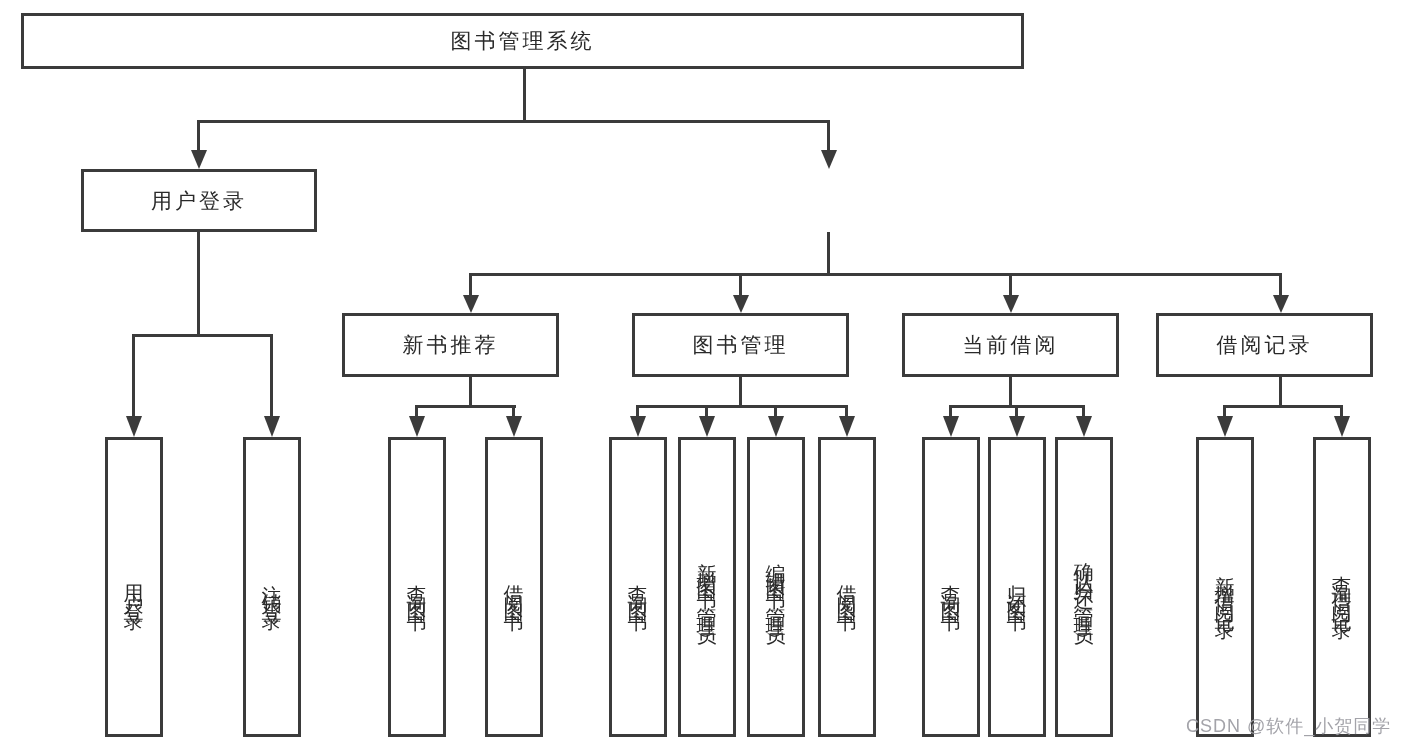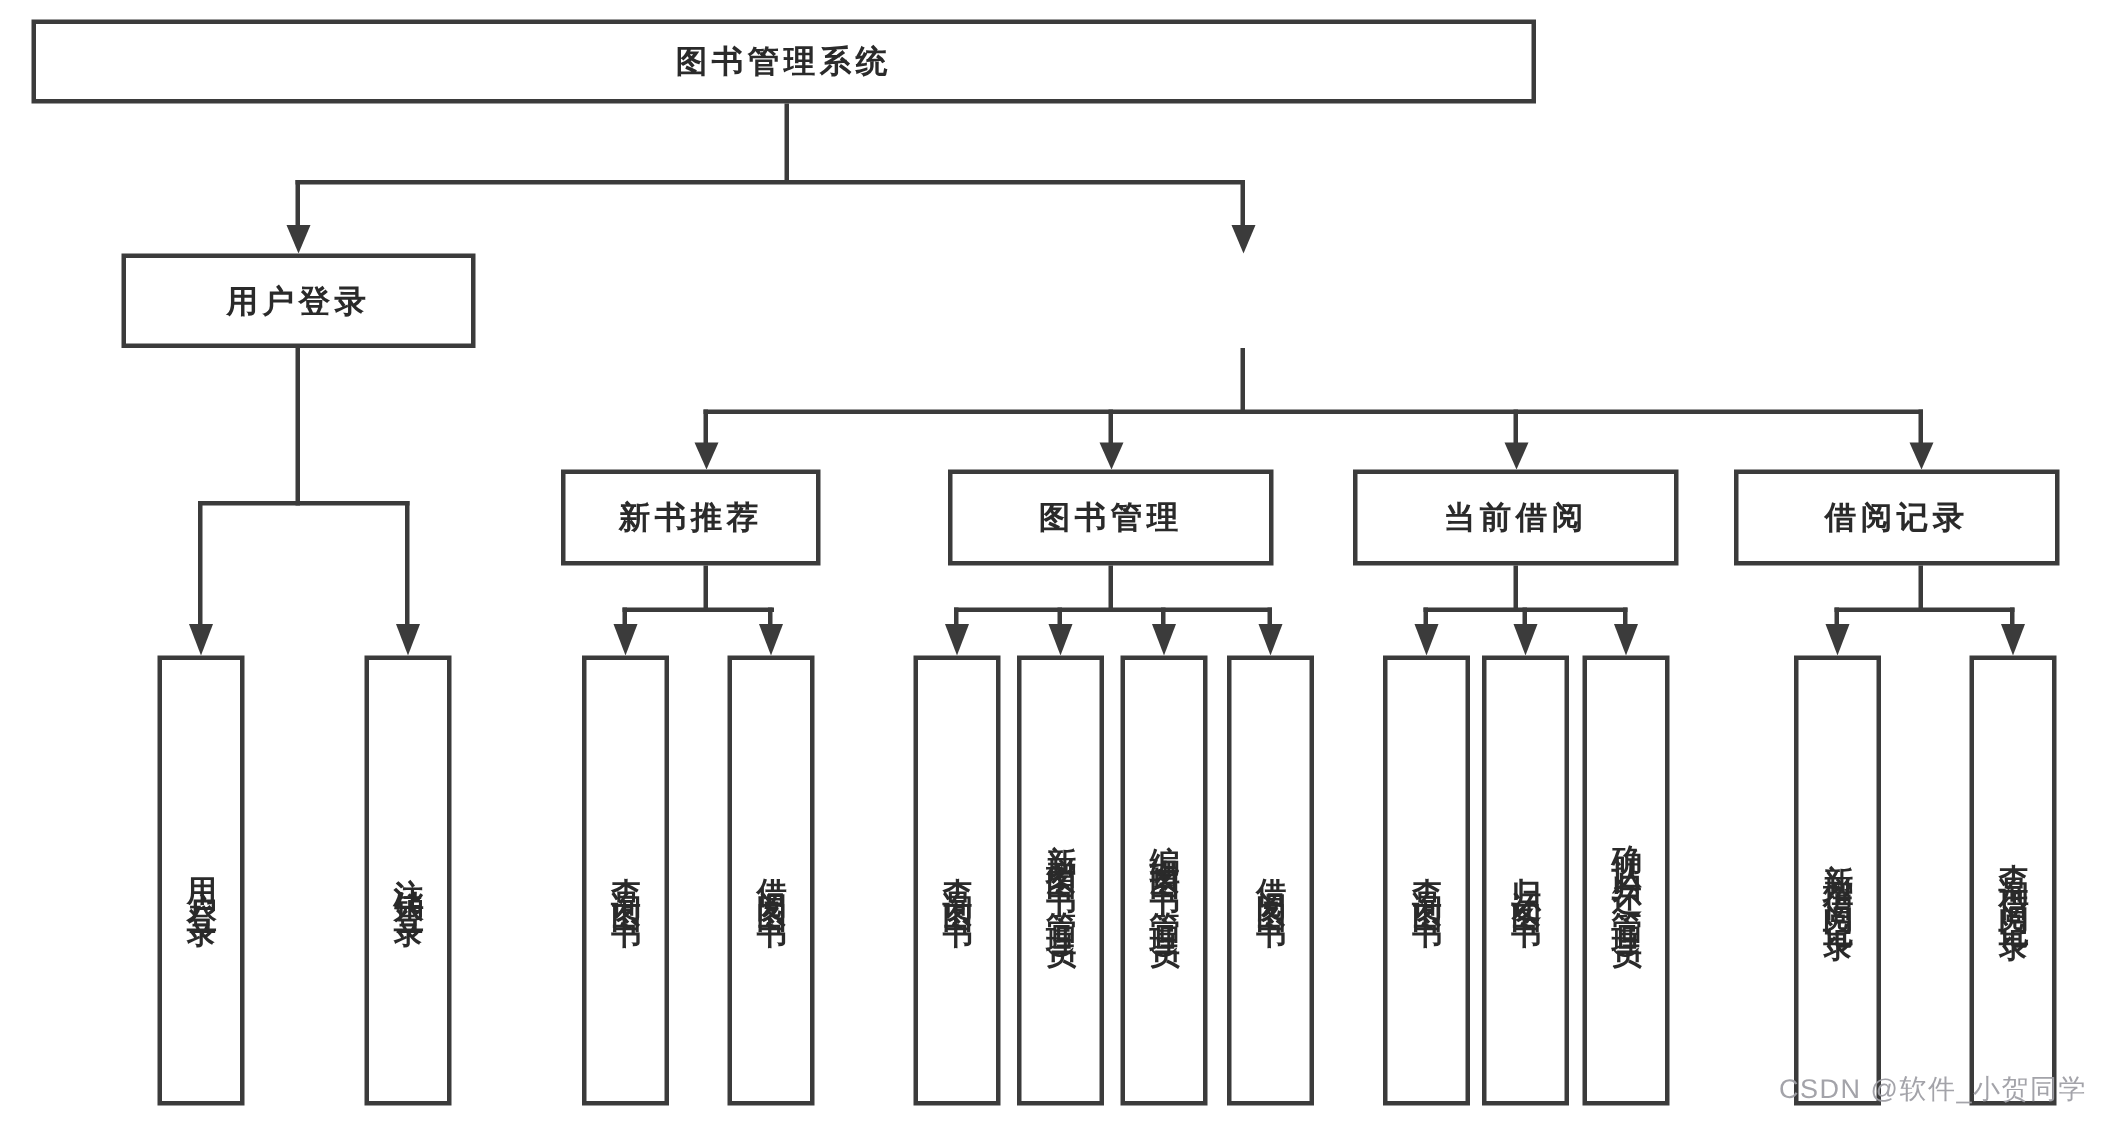--- a/index.html
+++ b/index.html
@@ -12,21 +12,20 @@
     overflow:hidden;
   }
   .box{
     position:absolute;
     box-sizing:border-box;
     border:3px solid #3b3b3b;
     background:#ffffff;
     display:flex;
     align-items:center;
     justify-content:center;
-    font-weight:bold;
   }
   .box .lbl{
     font-size:21px;
     letter-spacing:3px;
     white-space:nowrap;
     color:#2a2a2a;
   }
   .box.leaf .lbl{
     writing-mode:vertical-rl;
     text-orientation:mixed;
@@ -85,21 +84,21 @@
   <div class="hl" style="left:469px;top:273px;width:813px;"></div>
   <div class="vl" style="left:469px;top:273px;height:24px;"></div>
   <div class="ar a18" style="left:463px;top:295px;"></div>
   <div class="vl" style="left:739px;top:273px;height:24px;"></div>
   <div class="ar a18" style="left:733px;top:295px;"></div>
   <div class="vl" style="left:1009px;top:273px;height:24px;"></div>
   <div class="ar a18" style="left:1003px;top:295px;"></div>
   <div class="vl" style="left:1279px;top:273px;height:24px;"></div>
   <div class="ar a18" style="left:1273px;top:295px;"></div>
 
-  <div class="box" style="left:374px;top:313px;width:173px;height:64px;">
+  <div class="box" style="left:342px;top:313px;width:217px;height:64px;">
     <span class="lbl">新书推荐</span>
   </div>
   <div class="box" style="left:632px;top:313px;width:217px;height:64px;">
     <span class="lbl">图书管理</span>
   </div>
   <div class="box" style="left:902px;top:313px;width:217px;height:64px;">
     <span class="lbl">当前借阅</span>
   </div>
   <div class="box" style="left:1156px;top:313px;width:217px;height:64px;">
     <span class="lbl">借阅记录</span>

